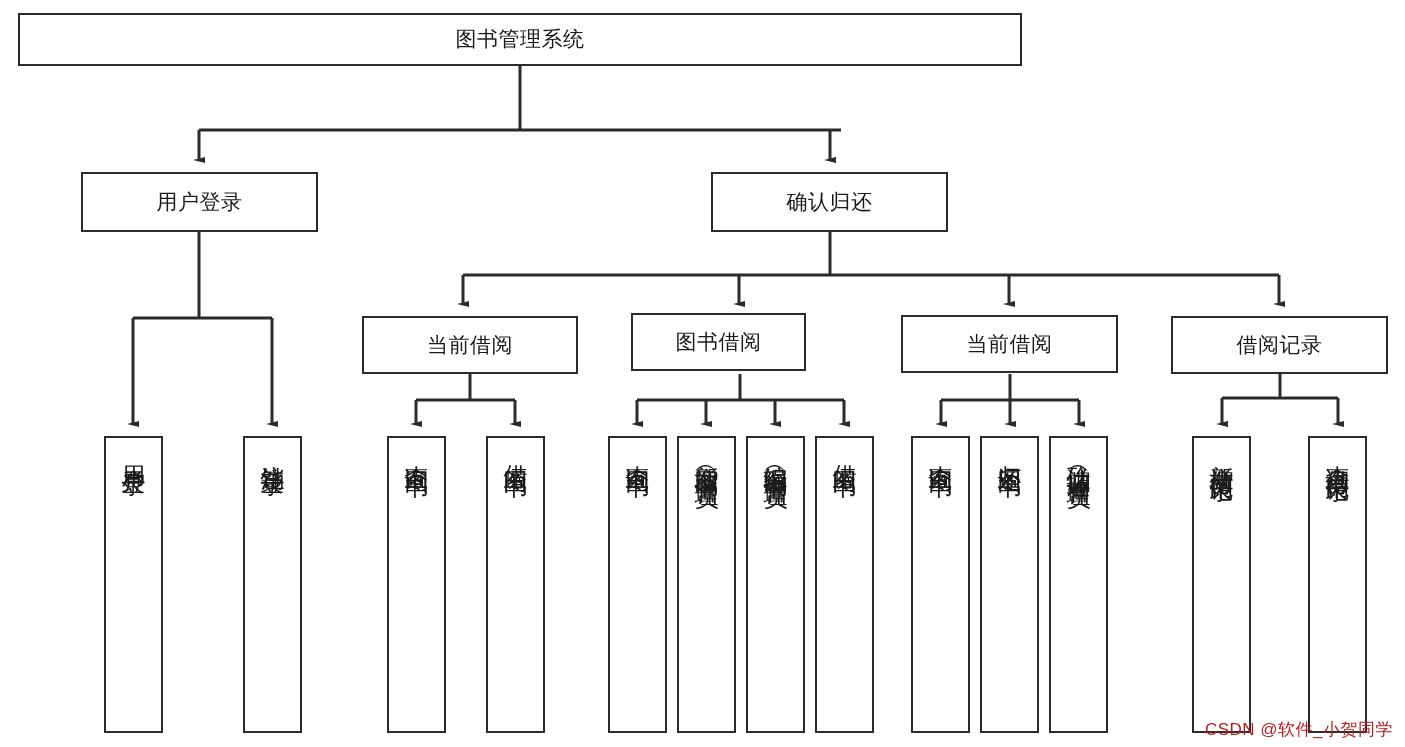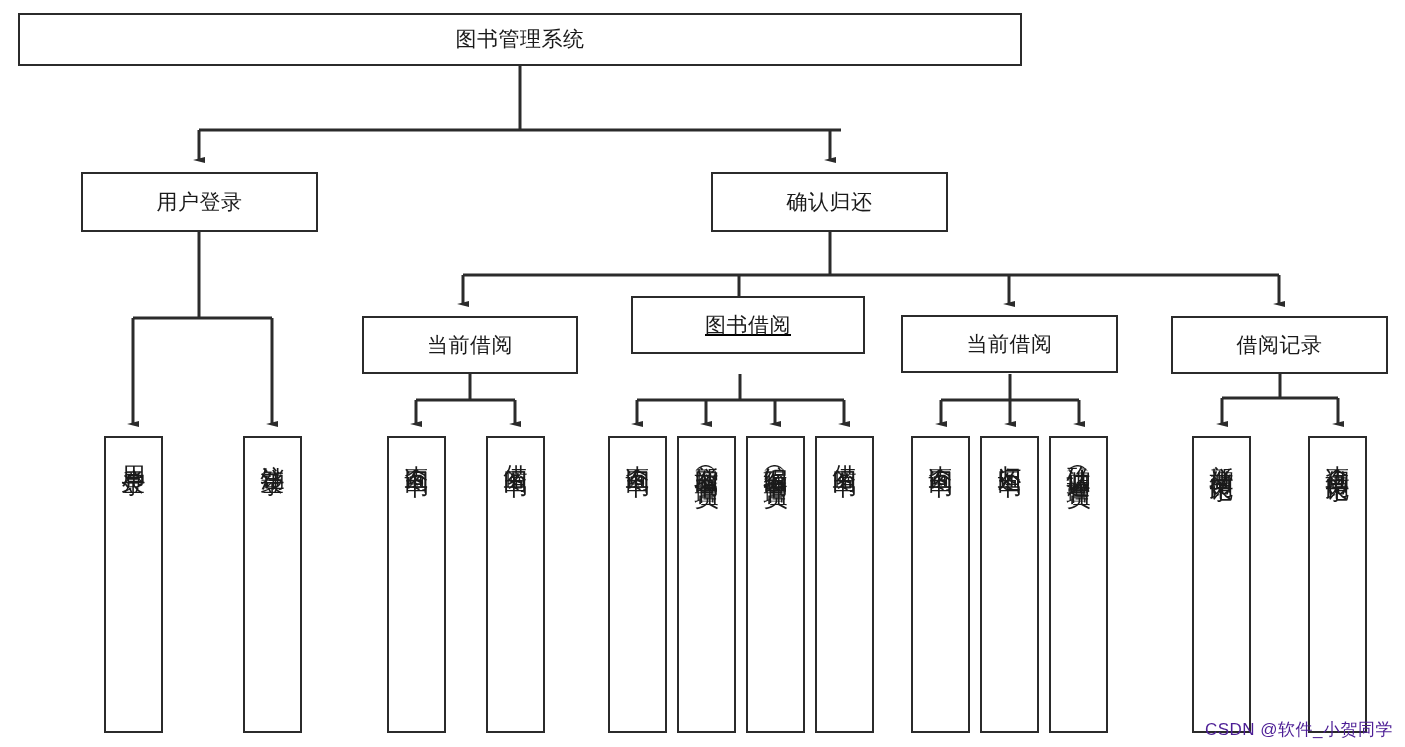--- a/index.html
+++ b/index.html
@@ -56,21 +56,21 @@
     letter-spacing: 3px;
     line-height: 1;
     white-space: nowrap;
   }
   #watermark {
     position: absolute;
     right: 12px;
     bottom: 6px;
     font-family: "Liberation Sans", "DejaVu Sans", sans-serif;
     font-size: 17px;
-    color: #4c1d95;
+    color: #b91c1c;
     letter-spacing: 0.5px;
     white-space: nowrap;
     pointer-events: none;
   }
 </style>
 </head>
 <body>
 
 <div id="diagram-root">
 
@@ -131,21 +131,21 @@
   <div class="node-box" style="left:81px; top:172px; width:237px; height:60px;">
     <span class="node-label">用户登录</span>
   </div>
   <div class="node-box" style="left:711px; top:172px; width:237px; height:60px;">
     <span class="node-label">确认归还</span>
   </div>
 
   <div class="node-box" style="left:362px; top:316px; width:216px; height:58px;">
     <span class="node-label">当前借阅</span>
   </div>
-  <div class="node-box" style="left:631px; top:296px; width:234px; height:58px;text-decoration:underline;">
+  <div class="node-box" style="left:631px; top:313px; width:175px; height:58px;">
     <span class="node-label">图书借阅</span>
   </div>
   <div class="node-box" style="left:901px; top:315px; width:217px; height:58px;">
     <span class="node-label">当前借阅</span>
   </div>
   <div class="node-box" style="left:1171px; top:316px; width:217px; height:58px;">
     <span class="node-label">借阅记录</span>
   </div>
 
   <div class="node-box vertical" style="left:104px; top:436px; width:59px; height:297px;">

